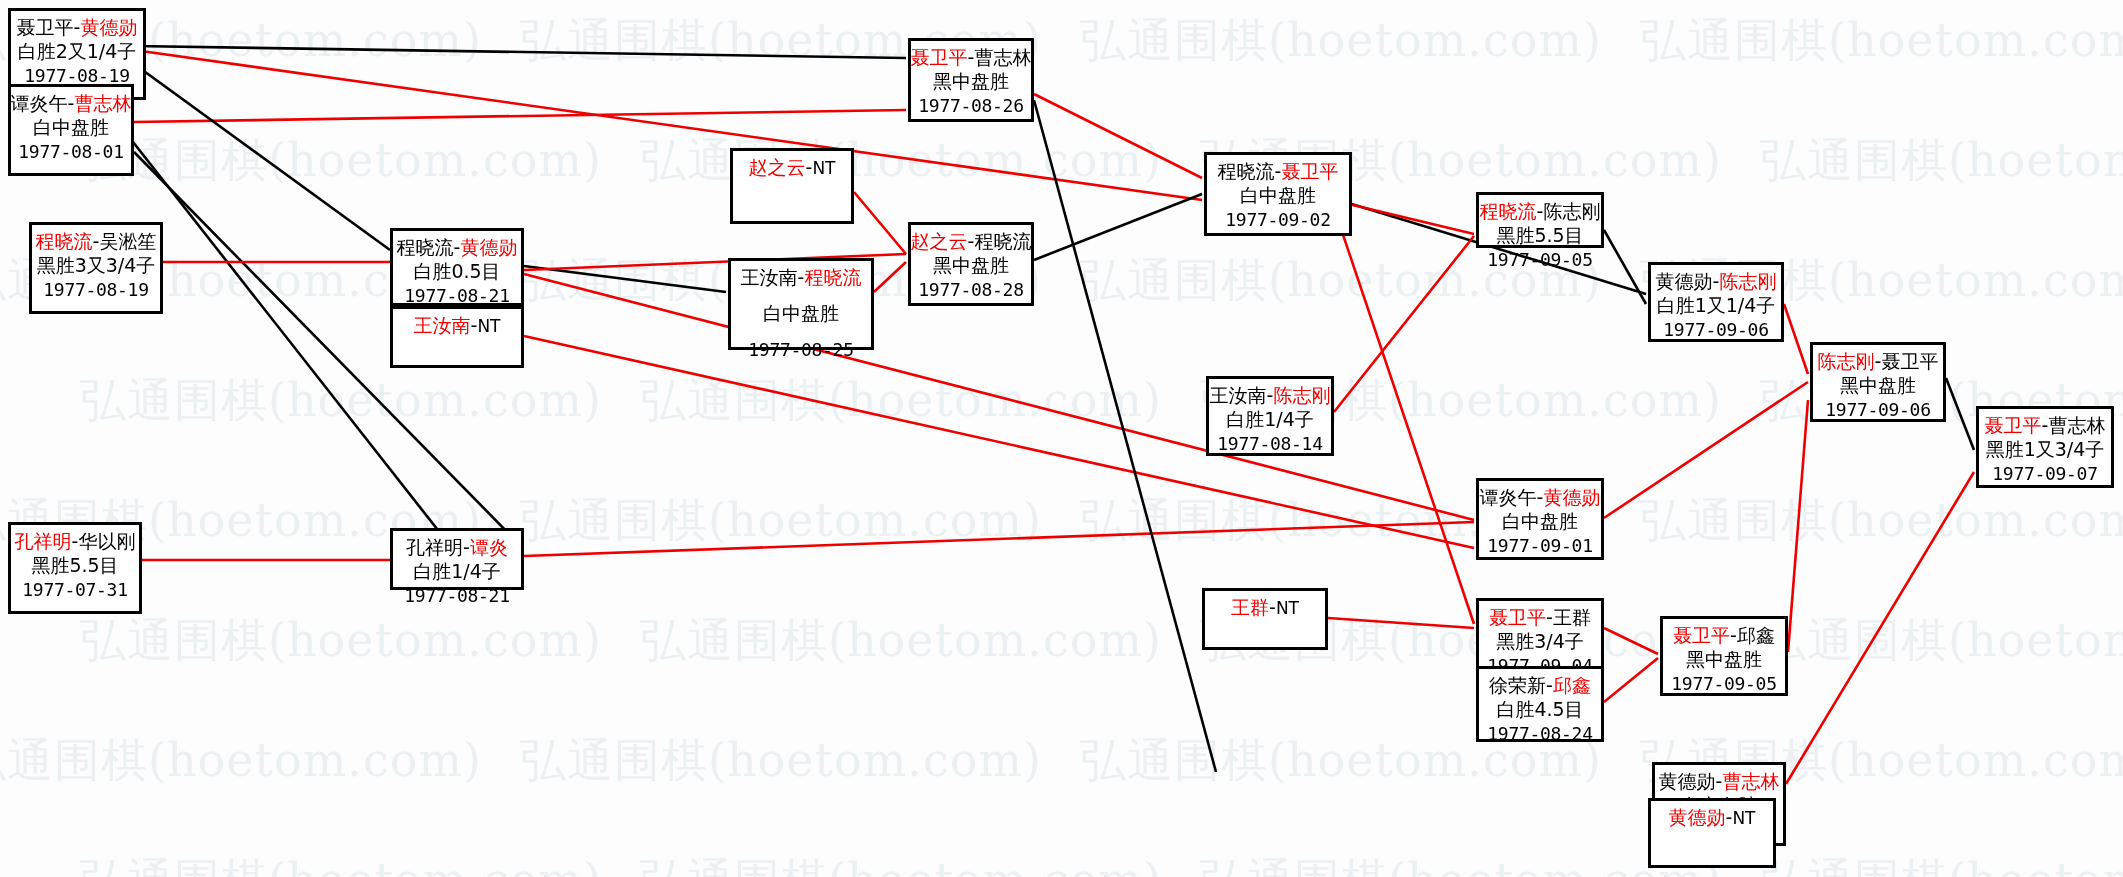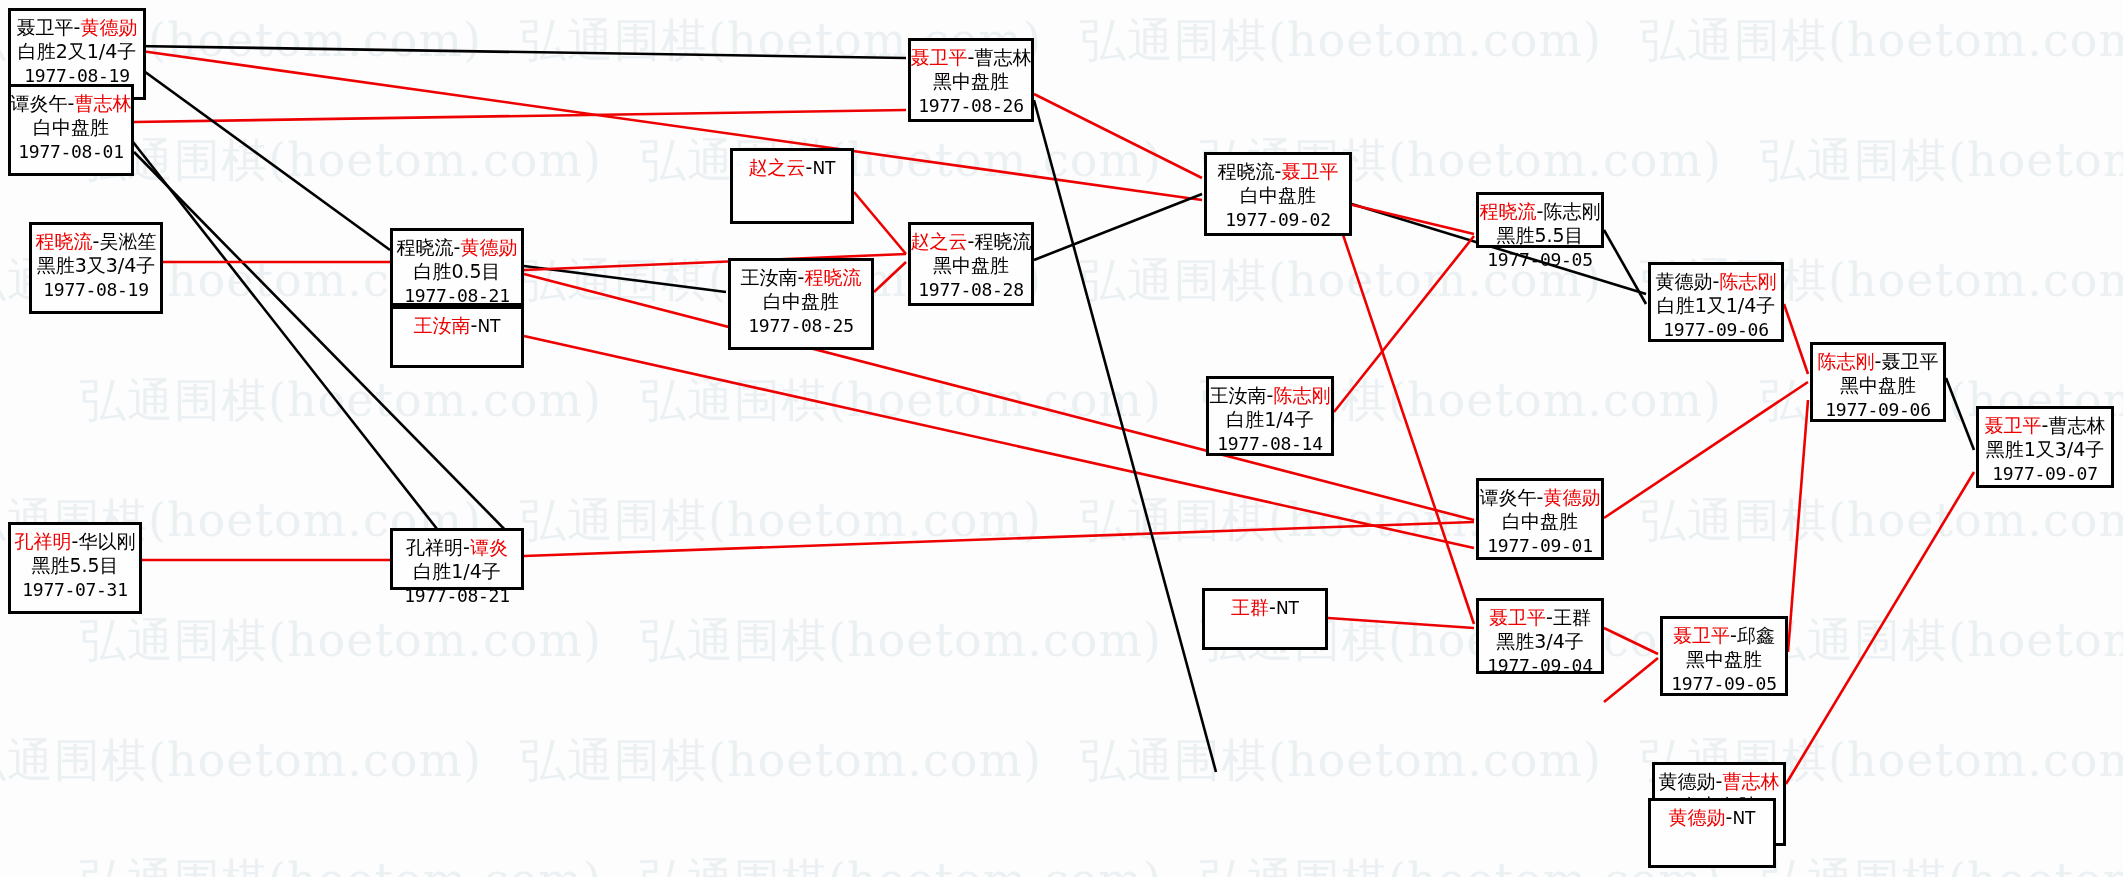--- a/index.html
+++ b/index.html
@@ -160,21 +160,21 @@
       <div class="ln"><span class="red">王汝南</span><span class="blk">-</span><span class="blk" style="font-size: 17px;">NT</span></div>
     </div>
     <div class="node" style="left: 390px; top: 528px; width: 134px; height: 62px;">
       <div class="ln"><span class="blk">孔祥明</span><span class="blk">-</span><span class="red">谭炎</span></div>
       <div class="ln">白胜1/4子</div>
       <div class="ln date">1977-08-21</div>
     </div>
     <div class="node nt" style="left: 730px; top: 148px; width: 124px; height: 76px;">
       <div class="ln"><span class="red">赵之云</span><span class="blk">-</span><span class="blk" style="font-size: 17px;">NT</span></div>
     </div>
-    <div class="node" style="left: 728px; top: 258px; width: 146px; height: 92px;">
+    <div class="node" style="left: 728px; top: 258px; width: 146px; height: 92px; gap: 12px;">
       <div class="ln"><span class="blk">王汝南</span><span class="blk">-</span><span class="red">程晓流</span></div>
       <div class="ln">白中盘胜</div>
       <div class="ln date">1977-08-25</div>
     </div>
     <div class="node" style="left: 908px; top: 38px; width: 126px; height: 84px;">
       <div class="ln"><span class="red">聂卫平</span><span class="blk">-</span><span class="blk">曹志林</span></div>
       <div class="ln">黑中盘胜</div>
       <div class="ln date">1977-08-26</div>
     </div>
     <div class="node" style="left: 908px; top: 222px; width: 126px; height: 84px;">
@@ -215,20 +215,25 @@
     <div class="node" style="left: 1476px; top: 478px; width: 128px; height: 82px;">
       <div class="ln"><span class="blk">谭炎午</span><span class="blk">-</span><span class="red">黄德勋</span></div>
       <div class="ln">白中盘胜</div>
       <div class="ln date">1977-09-01</div>
     </div>
     <div class="node" style="left: 1476px; top: 598px; width: 128px; height: 76px;">
       <div class="ln"><span class="red">聂卫平</span><span class="blk">-</span><span class="blk">王群</span></div>
       <div class="ln">黑胜3/4子</div>
       <div class="ln date">1977-09-04</div>
     </div>
+    <div class="node" style="left: 1476px; top: 666px; width: 128px; height: 76px;">
+      <div class="ln"><span class="blk">徐荣新</span><span class="blk">-</span><span class="red">邱鑫</span></div>
+      <div class="ln">白胜4.5目</div>
+      <div class="ln date">1977-08-24</div>
+    </div>
     <div class="node nt" style="left: 1202px; top: 588px; width: 126px; height: 62px;">
       <div class="ln"><span class="red">王群</span><span class="blk">-</span><span class="blk" style="font-size: 17px;">NT</span></div>
     </div>
     <div class="node" style="left: 1660px; top: 616px; width: 128px; height: 80px;">
       <div class="ln"><span class="red">聂卫平</span><span class="blk">-</span><span class="blk">邱鑫</span></div>
       <div class="ln">黑中盘胜</div>
       <div class="ln date">1977-09-05</div>
     </div>
     <div class="node" style="left: 1652px; top: 762px; width: 134px; height: 84px;">
       <div class="ln"><span class="blk">黄德勋</span><span class="blk">-</span><span class="red">曹志林</span></div>

